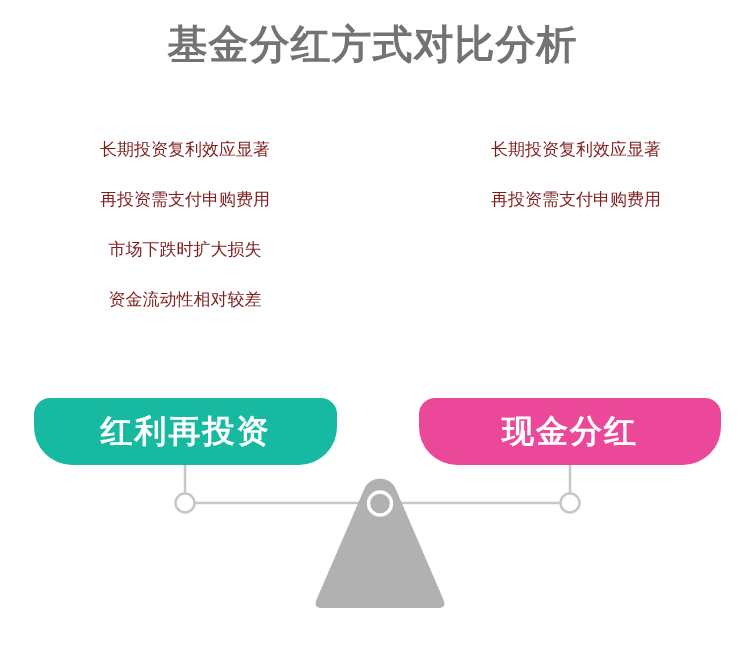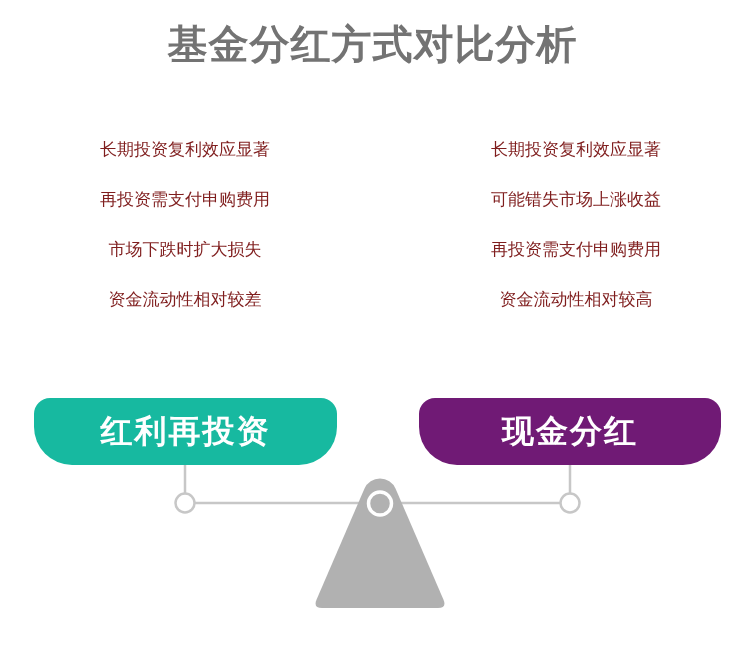--- a/index.html
+++ b/index.html
@@ -39,30 +39,28 @@
 
   <div class="col col-left">
       <div class="point">长期投资复利效应显著</div>
       <div class="point">再投资需支付申购费用</div>
       <div class="point">市场下跌时扩大损失</div>
       <div class="point">资金流动性相对较差</div>
     </div>
 
   <div class="col col-right">
       <div class="point">长期投资复利效应显著</div>
-      <div class="point">可能错失市场上涨收益</div>
       <div class="point">再投资需支付申购费用</div>
-      <div class="point">资金流动性相对较高</div>
     </div>
 
   <div class="pill pill-left" style="background: rgb(23, 185, 160);">
     <span>红利再投资</span>
   </div>
 
-  <div class="pill pill-right" style="background: #701a75;">
+  <div class="pill pill-right" style="background: #ec4899;">
     <span>现金分红</span>
   </div>
 
   <svg class="scale-svg" width="745" height="647" viewBox="0 0 745 647">
     <line x1="185" y1="465" x2="185" y2="495" stroke="#C7C7C7" stroke-width="2.5"></line>
     <line x1="570" y1="465" x2="570" y2="495" stroke="#C7C7C7" stroke-width="2.5"></line>
     <line x1="185" y1="503" x2="570" y2="503" stroke="#C7C7C7" stroke-width="2.5"></line>
     <circle cx="185" cy="503" r="9.5" fill="#FFFFFF" stroke="#C7C7C7" stroke-width="2.5"></circle>
     <circle cx="570" cy="503" r="9.5" fill="#FFFFFF" stroke="#C7C7C7" stroke-width="2.5"></circle>
     <path d="M 322 608 L 438 608 Q 447 608 443.4 599.6 L 395.6 488.7 A 17 17 0 0 0 364.4 488.7 L 316.6 599.6 Q 313 608 322 608 Z" fill="#B1B1B1"></path>

